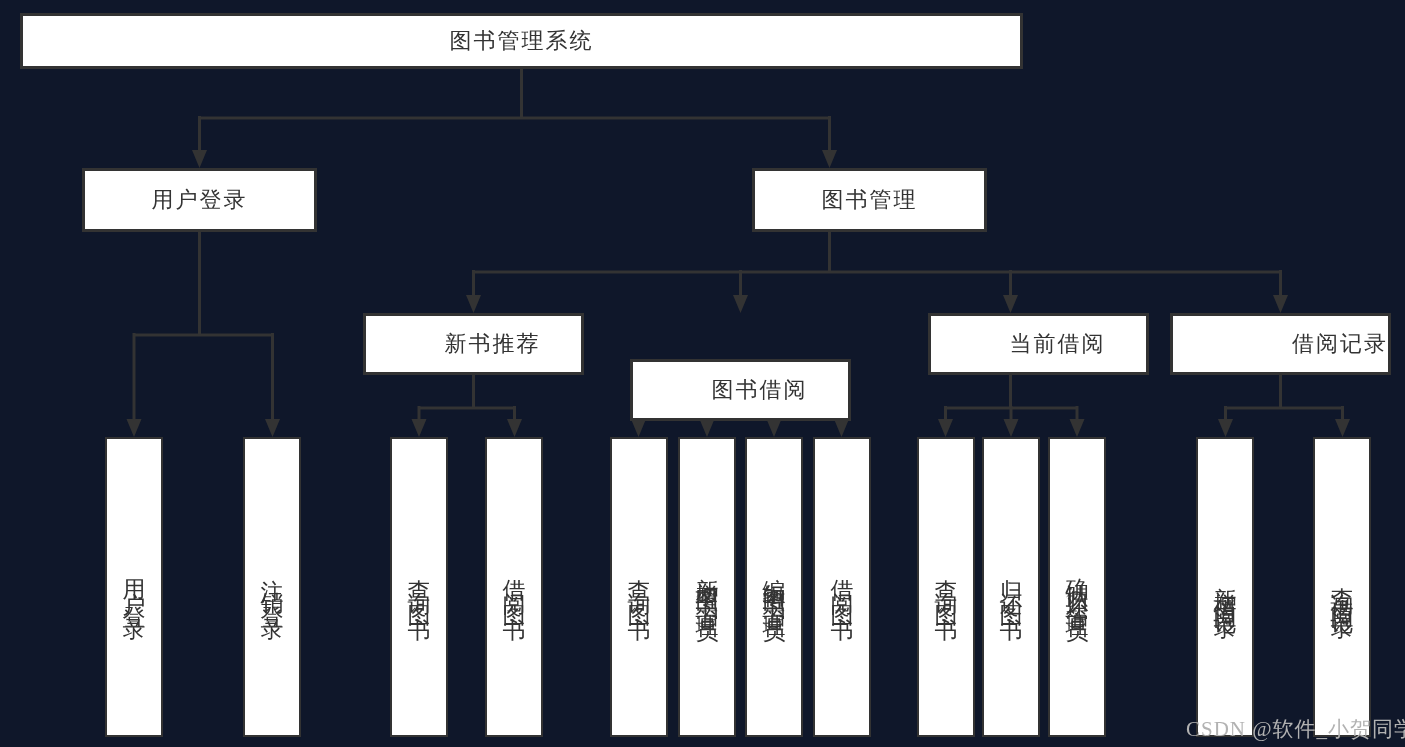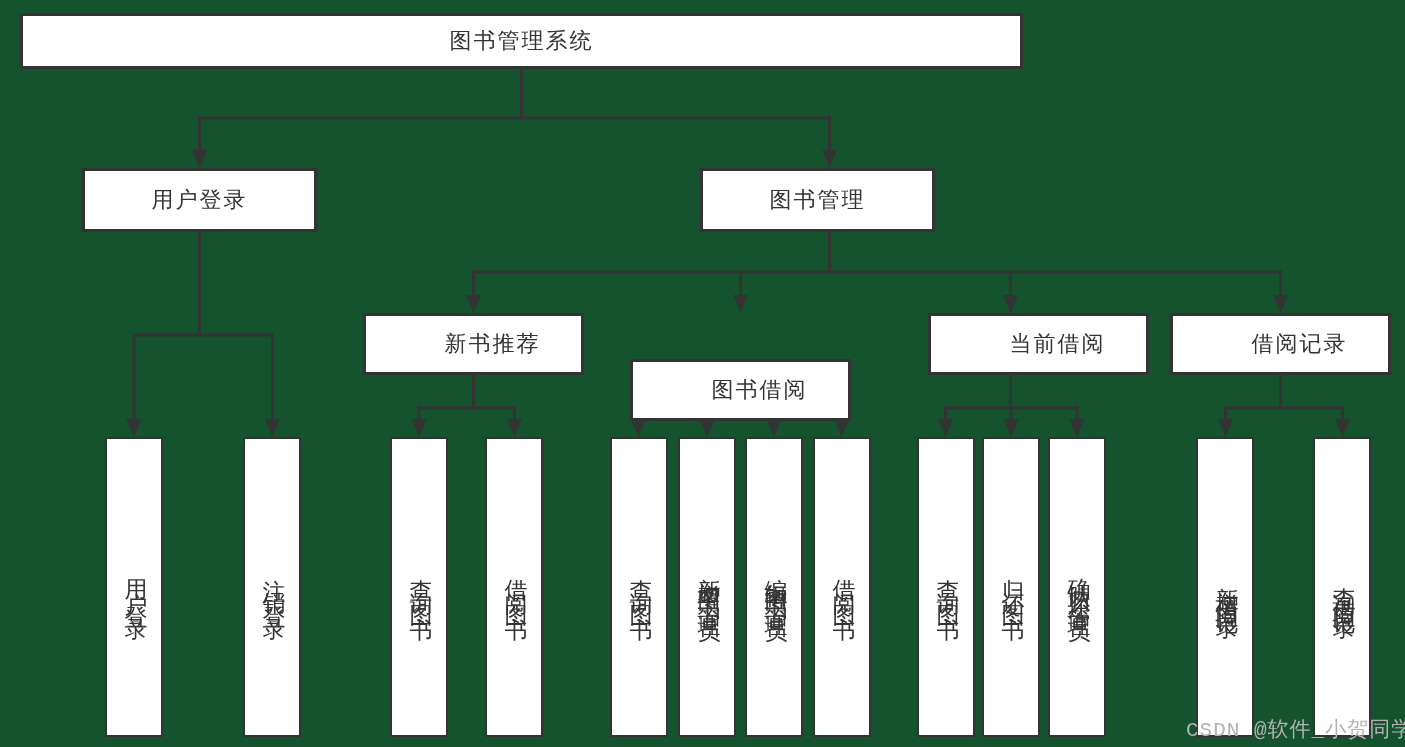--- a/index.html
+++ b/index.html
@@ -4,22 +4,22 @@
 <style>
   html, body {
     margin: 0;
     padding: 0;
     background: #ffffff;
   }
   .canvas {
     position: relative;
     width: 1405px;
     height: 747px;
-    background: #14532d;
-    font-family: Liberation Mono, monospace;
+    background: #0f172a;
+    font-family: Liberation Serif, serif;
     overflow: hidden;
   }
   .connectors {
     position: absolute;
     left: 0;
     top: 0;
     width: 1405px;
     height: 747px;
   }
   .connectors path {
@@ -40,26 +40,26 @@
     align-items: center;
     justify-content: center;
     color: #333333;
     font-size: 22px;
     letter-spacing: 2px;
     z-index: 2;
   }
   .root-node   { left: 20px;  top: 13px;  width: 1003px; height: 56px; }
   .l2-node     { height: 64px; top: 168px; width: 235px; }
   .l2-a        { left: 82px; }
-  .l2-b        { left: 700px; }
+  .l2-b        { left: 752px; }
   .l3-node     { height: 62px; top: 313px; width: 221px; padding-left: 38px; }
   .l3-a        { left: 363px; }
   .l3-b        { left: 630px; margin-top: 46px; }
   .l3-c        { left: 928px; }
-  .l3-d        { left: 1170px; }
+  .l3-d        { left: 1170px; justify-content: flex-end; }
   .leaf {
     top: 437px;
     height: 300px;
     width: 58px;
     border-width: 2.5px;
     font-size: 23px;
   }
   .leaf .vtext {
     writing-mode: vertical-rl;
     text-orientation: mixed;

